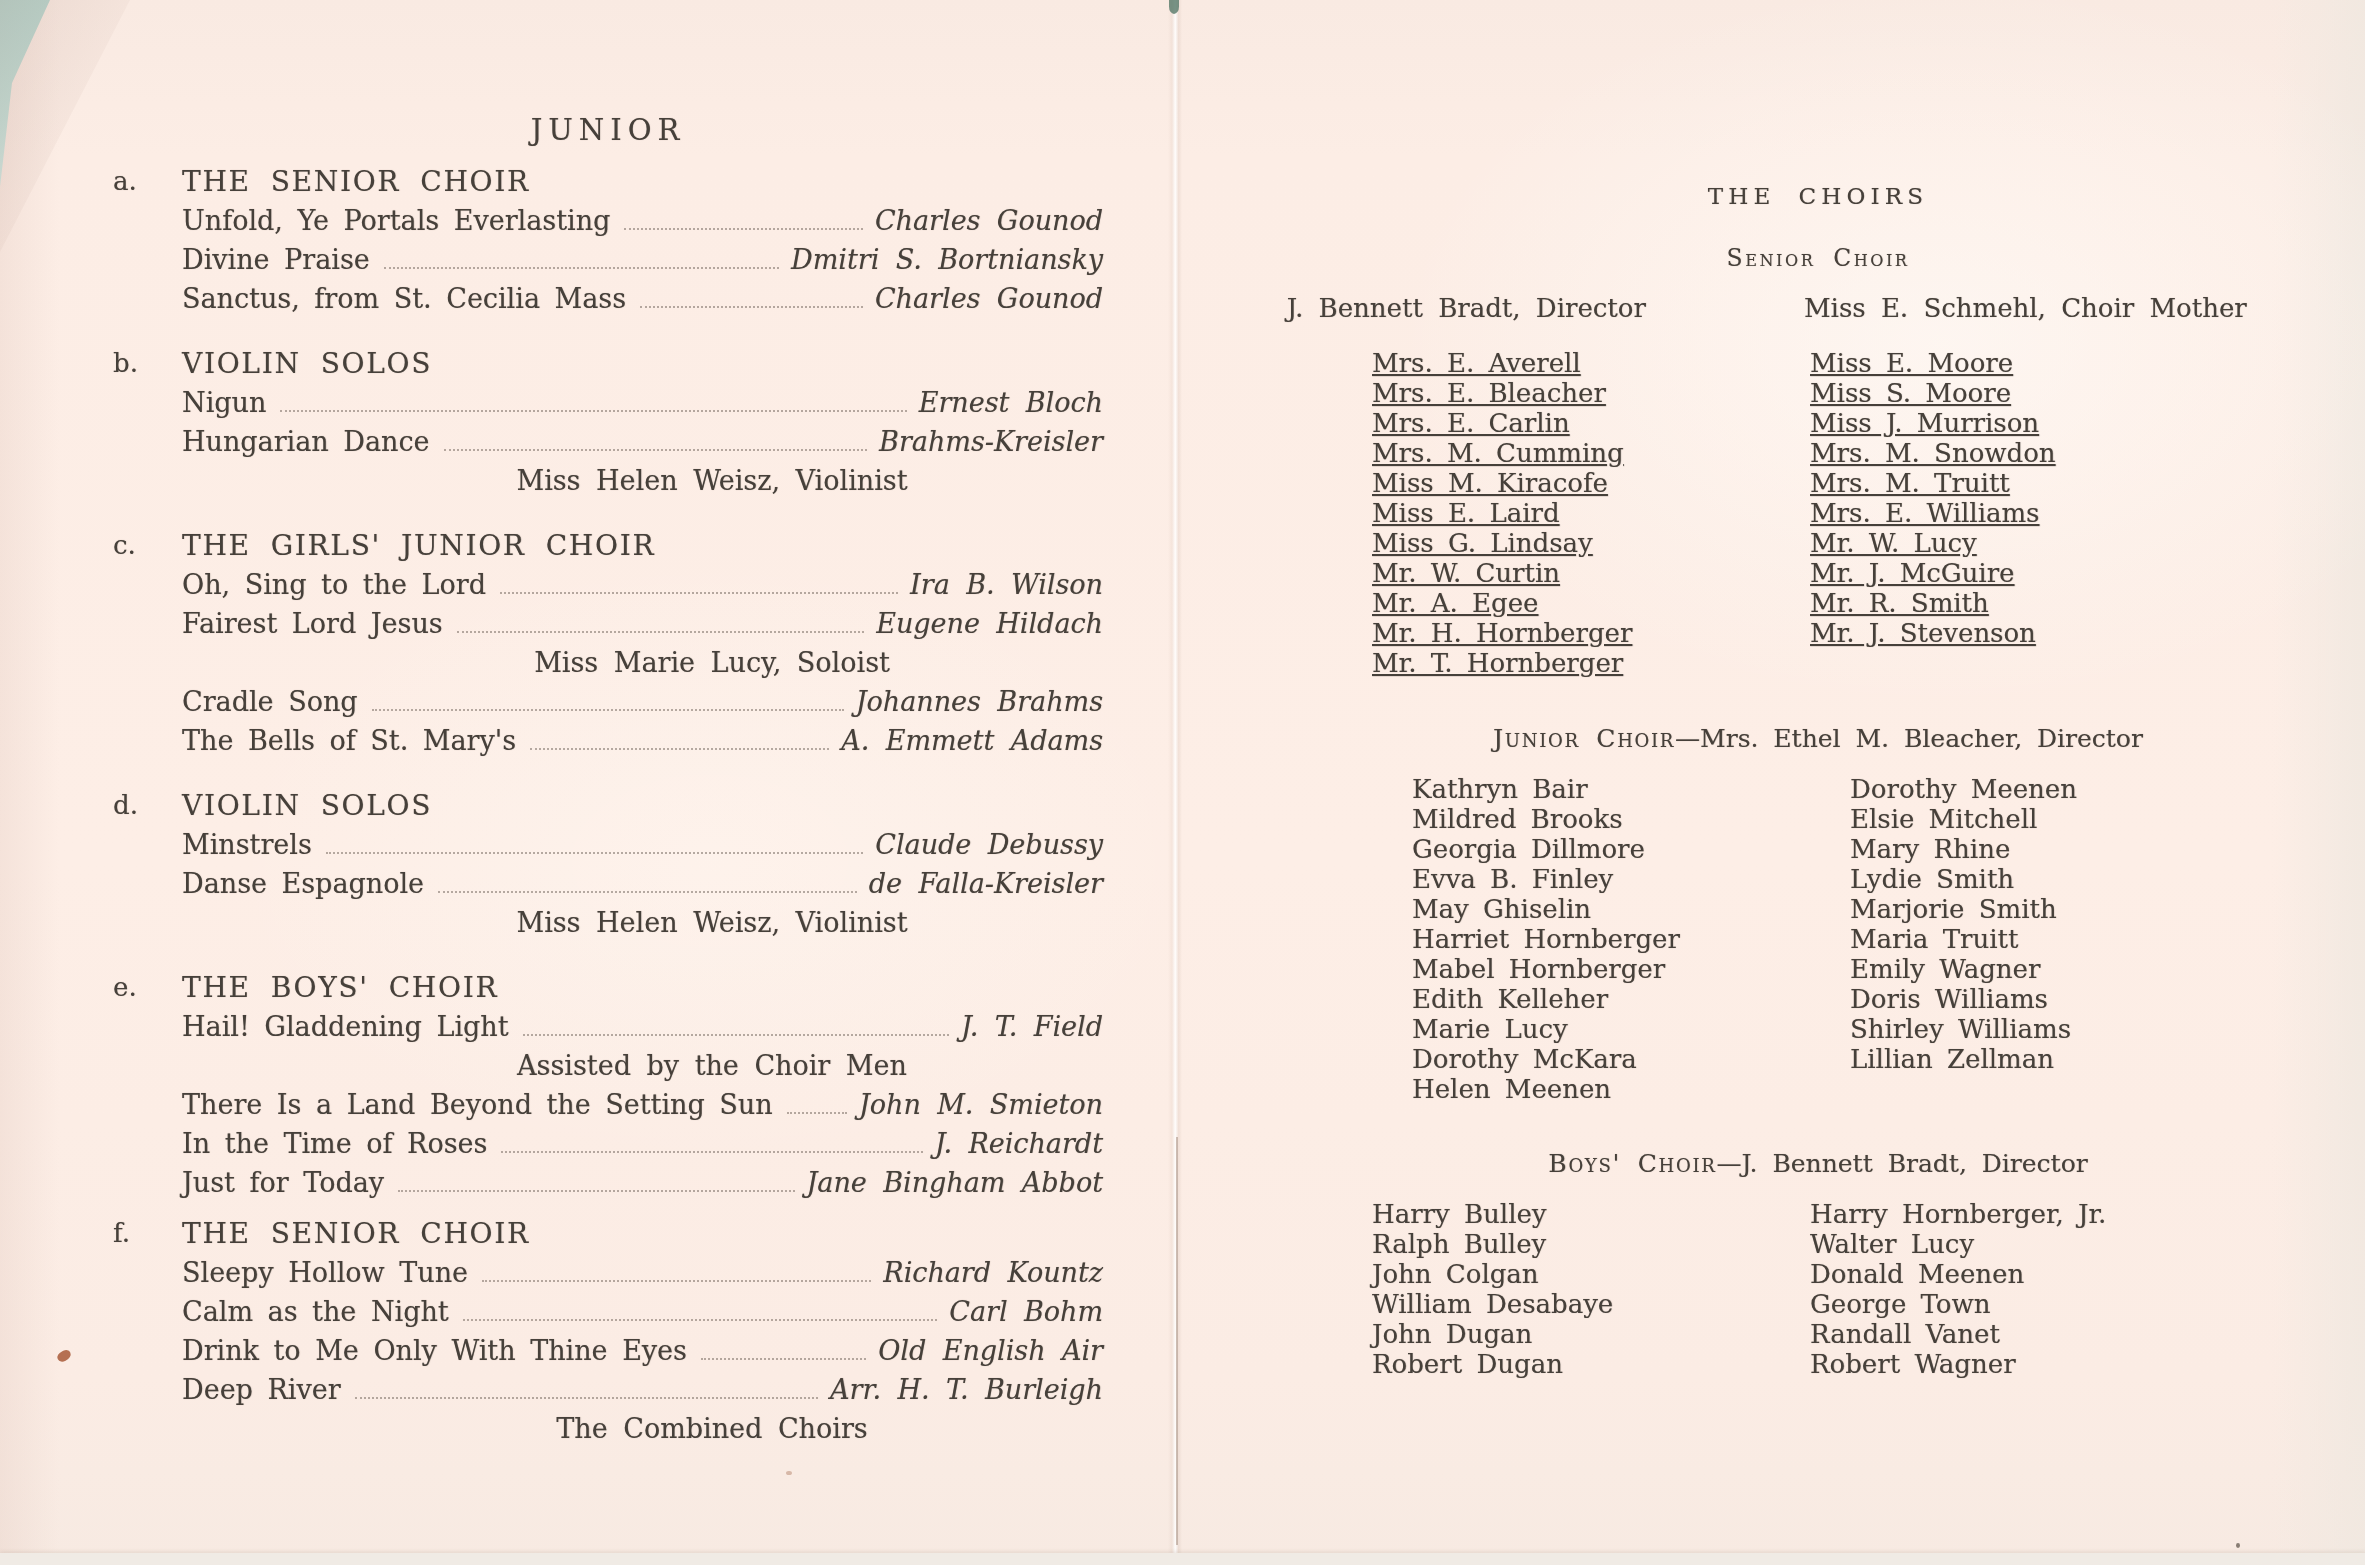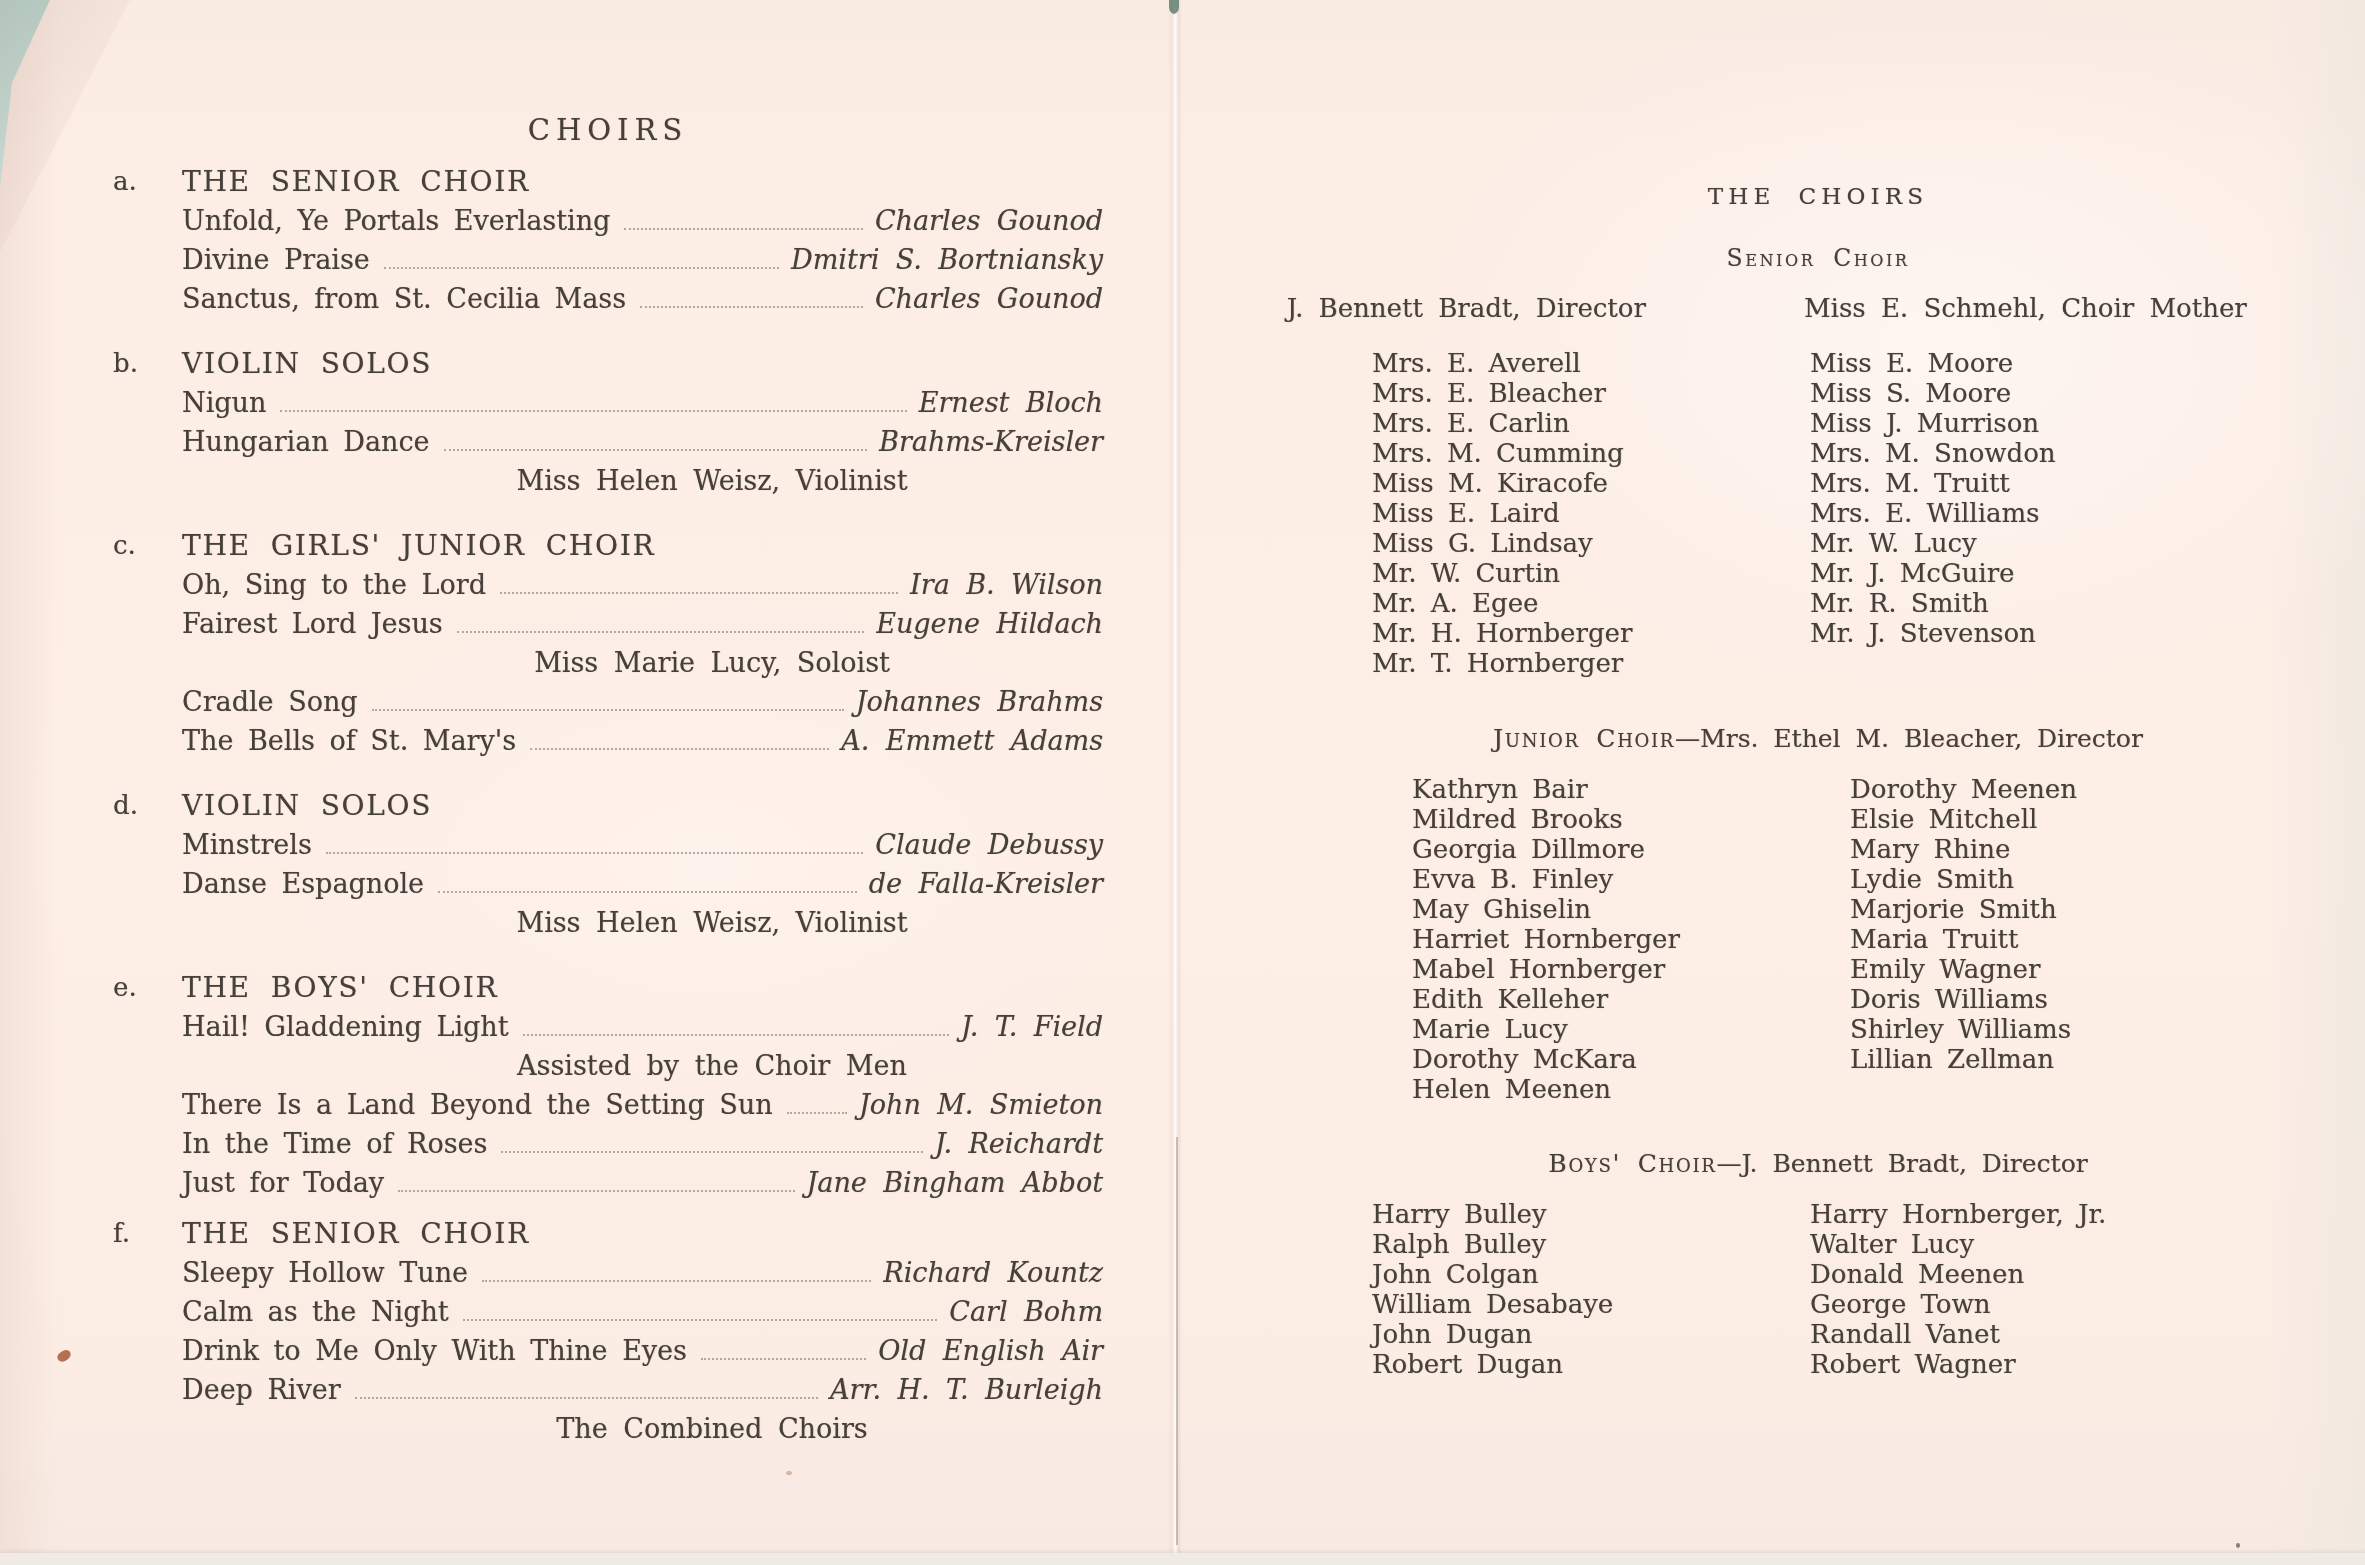--- a/index.html
+++ b/index.html
@@ -45,21 +45,21 @@
   .note{display:block;text-align:center;transform:translateX(104px);font-size:27px;line-height:39px;word-spacing:7px;}
 
   
   .page-right{position:absolute;left:1285px;top:178px;width:1066px;height:1302px;}
   .choirs-title{position:absolute;left:0;top:0;width:100%;text-align:center;font-size:23px;line-height:36px;letter-spacing:5.2px;word-spacing:10.4px;}
   .senior-head{position:absolute;left:0;top:65px;width:100%;text-align:center;font-variant:small-caps;font-size:23.4px;line-height:31px;letter-spacing:2.6px;word-spacing:7.8px;}
   .directors{position:absolute;left:0;top:113px;width:100%;font-size:26px;line-height:35px;word-spacing:7px;}
   .director-l{position:absolute;left:1.7px;top:0;white-space:nowrap;}
   .director-r{position:absolute;left:519px;top:0;white-space:nowrap;}
   .colwrap{position:absolute;left:87px;width:979px;display:flex;}
-  .senior-cols{top:170px;}
+  .senior-cols{top:170px;text-decoration:underline;}
   .junior-cols{top:596px;margin-left:40px;}
   .boys-cols{top:1021px;align-items:flex-end;}
   .col{width:438px;}
   .col.c2{width:451px;}
   .name{font-size:26px;line-height:30px;word-spacing:6px;white-space:nowrap;}
   .group-head{position:absolute;left:0;width:100%;text-align:center;font-size:25px;line-height:35px;word-spacing:7px;white-space:nowrap;}
   .junior-head{top:543px;}
   .boys-head{top:968px;}
   .sc{font-variant:small-caps;letter-spacing:1.7px;}
 </style>
@@ -72,21 +72,21 @@
   <div class="corner-shade"></div>
   <div class="crease"></div>
   <div class="crease-line"></div>
   <div class="crease-top-speck"></div>
   <div class="speck-red"></div>
   <div class="speck-1"></div>
   <div class="speck-2"></div>
   <div class="bottom-band"></div>
 
   <div class="page-left">
-    <div class="pg-title t">CHOIRS</div>
+    <div class="pg-title t">JUNIOR</div>
 
     <div class="section tight">
       <div class="shead t">
         <span class="slabel t">a.</span>
         <span>THE SENIOR CHOIR</span>
       </div>
       <div class="prow">
         <span class="ptitle t">Unfold, Ye Portals Everlasting</span>
         <span class="dots"></span>
         <span class="pcomposer t">Charles Gounod</span>

